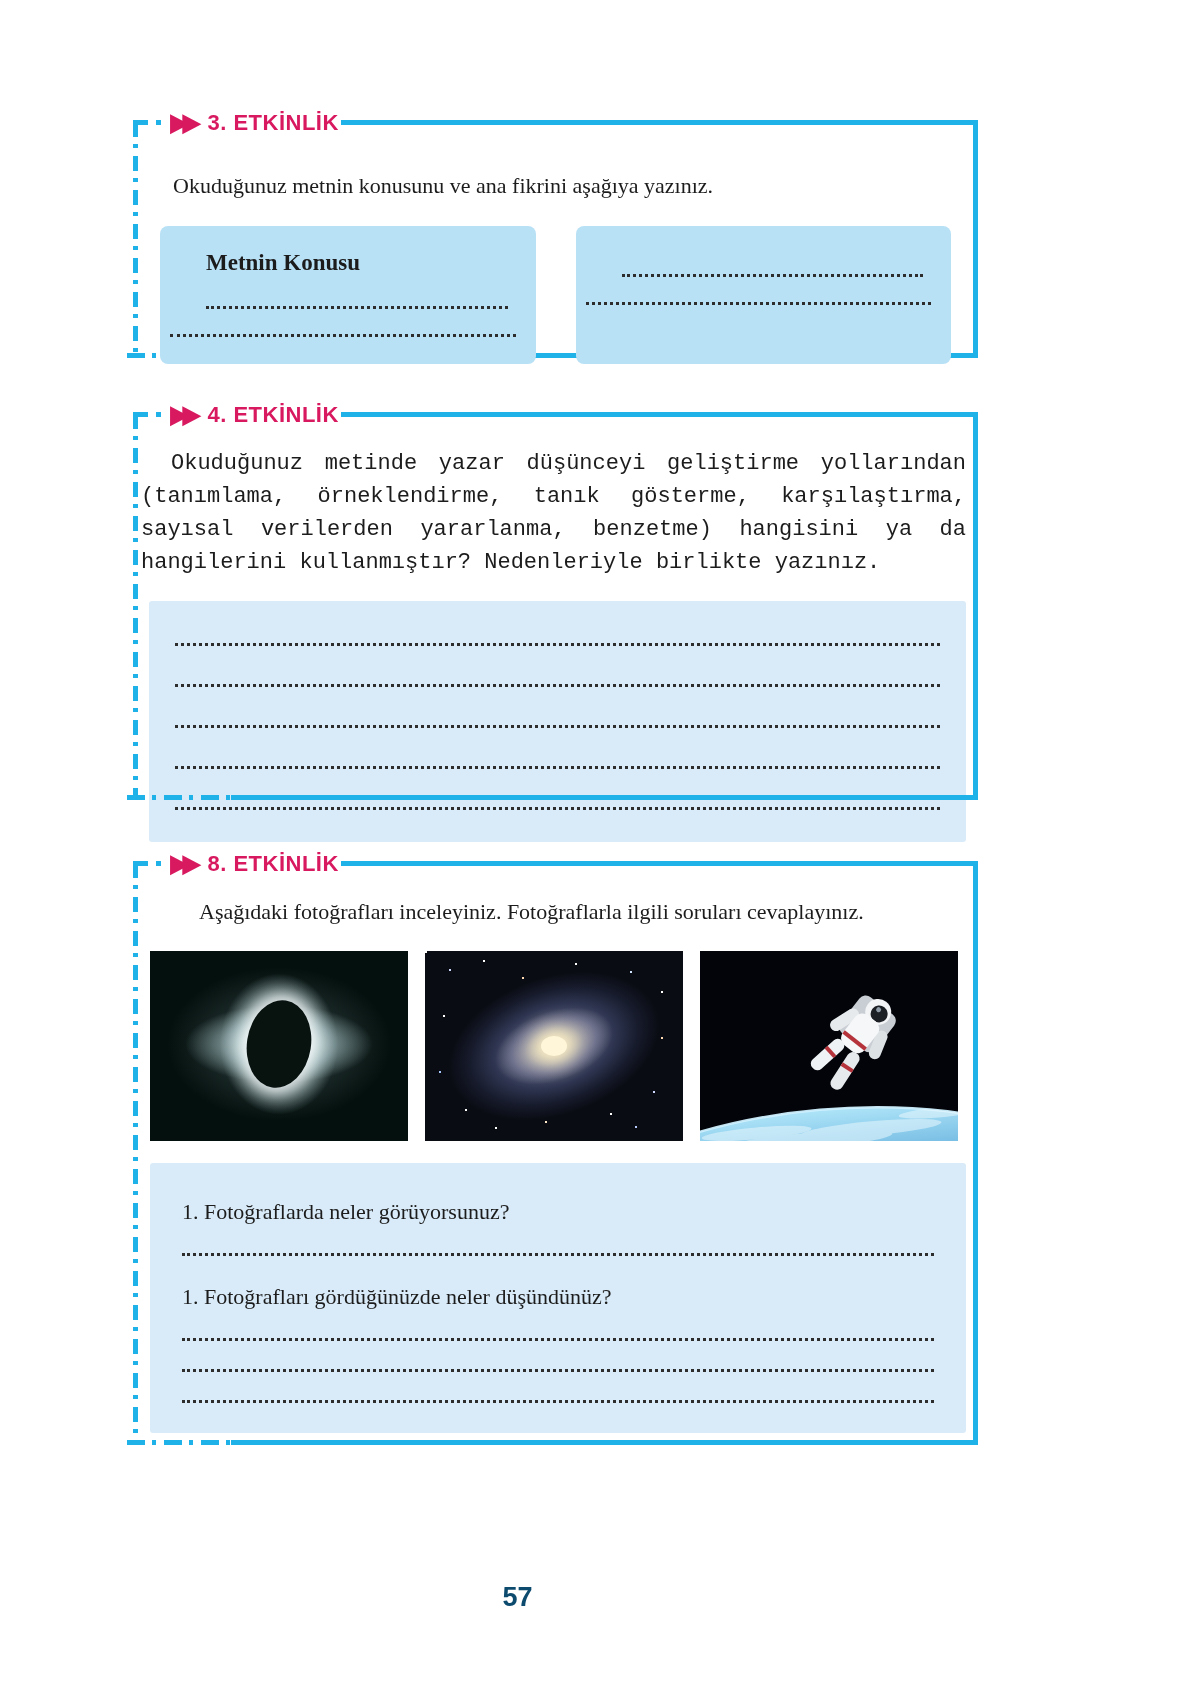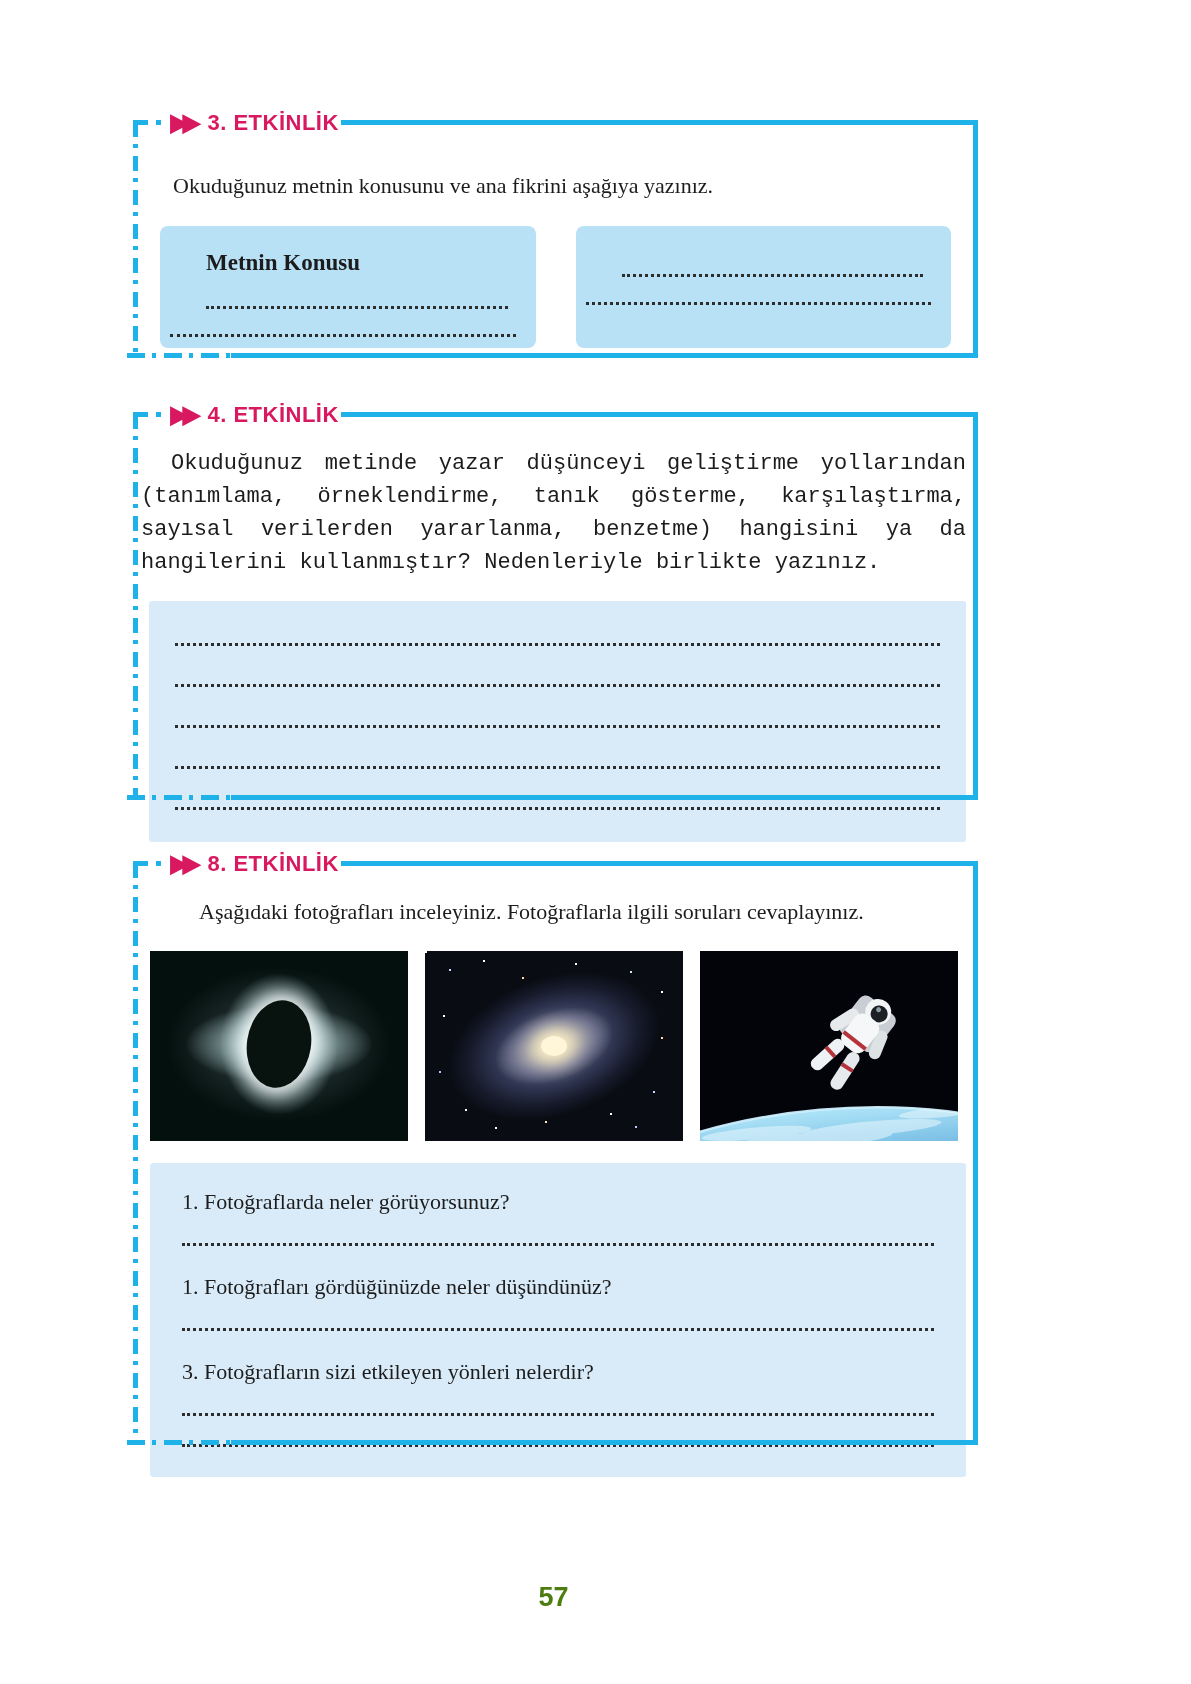--- a/index.html
+++ b/index.html
@@ -38,21 +38,21 @@
     color:var(--pink);letter-spacing:0.5px;white-space:nowrap;line-height:1;}
   .header-line{flex:1;height:5px;background:var(--cyan);margin-left:2px;}
 
   
   .instruction{font-size:22px;line-height:1.5;}
   .dots{height:0;border-bottom:3px dotted #2d2d2d;}
 
   
   #act3 .instruction{margin:28px 20px 0 40px;}
   .cards{display:flex;gap:40px;margin:24px 27px 0 27px;}
-  .answer-card{flex:1;background:var(--card-blue);border-radius:8px;height:122px;
+  .answer-card{flex:1;background:var(--card-blue);border-radius:8px;height:138px;
     padding:18px 14px 0 0;position:relative;}
   .card-title{font-size:23px;font-weight:700;margin:6px 0 0 46px;}
   .card-line1{margin:30px 14px 0 46px;}
   .card-line2{margin:25px 6px 0 10px;}
 
   
   #act4 .instruction{margin:14px 12px 0 8px;text-indent:30px;text-align:justify;font-family:Liberation Mono, monospace;}
   .answer-panel{background:var(--panel-blue);margin:22px 12px 0 16px;border-radius:3px;
     padding:42px 26px 32px;}
   .answer-panel .dots{margin-top:38px;}
@@ -87,30 +87,30 @@
   .star-field{position:absolute;left:0;top:0;width:2px;height:2px;background:#fff;
     box-shadow:24px 18px #cfd8ff,58px 9px #ffffff,97px 26px #ffd9b0,150px 12px #ffffff,
       205px 20px #cfe4ff,236px 40px #ffffff,18px 64px #ffffff,236px 86px #ffd9b0,
       14px 120px #a9c4ff,40px 158px #ffffff,120px 170px #ffe9c9,185px 162px #ffffff,
       228px 140px #cfd8ff,70px 176px #ffffff,210px 175px #b9ccff;}
 
   
   .photo-svg{display:block;width:258px;height:190px;}
 
   .question-panel{background:var(--panel-blue);margin:22px 12px 0 17px;border-radius:3px;
-    padding:26px 32px 30px;}
+    padding:36px 32px 30px;}
   .q-text{font-size:22px;margin:0;}
   .q2{margin-top:28px;}
   .q3{margin-top:28px;}
   .question-panel .dots{margin-top:28px;}
   .q-gap{margin-top:32px;}
 
   
   .page-number{position:absolute;top:1582px;left:0;width:1035px;text-align:center;
-    font-family:"Liberation Sans",sans-serif;font-weight:700;font-size:27px;color:#4d7c0f;margin-left:36px;}
+    font-family:"Liberation Sans",sans-serif;font-weight:700;font-size:27px;color:#0c4a6e;}
 </style>
 </head>
 <body>
 
 <section class="activity" id="act3">
   <span class="corner-dash"></span>
   <span class="corner-dot"></span>
   <div class="b-left"></div>
   <div class="b-right"></div>
   <div class="b-bottom-dash"></div>
@@ -231,19 +231,18 @@
         </g>
       </svg>
     </div>
   </div>
 
   <div class="question-panel">
     <p class="q-text">1. Fotoğraflarda neler görüyorsunuz?</p>
     <div class="dots"></div>
     <p class="q-text q2">1. Fotoğrafları gördüğünüzde neler düşündünüz?</p>
     <div class="dots"></div>
-    <p class="q-text q3">3. Fotoğrafların sizi etkileyen yönleri nelerdir?</p>
     <div class="dots"></div>
     <div class="dots q-gap"></div>
   </div>
 </section>
 
 <div class="page-number">57</div>
 
 </body></html>

